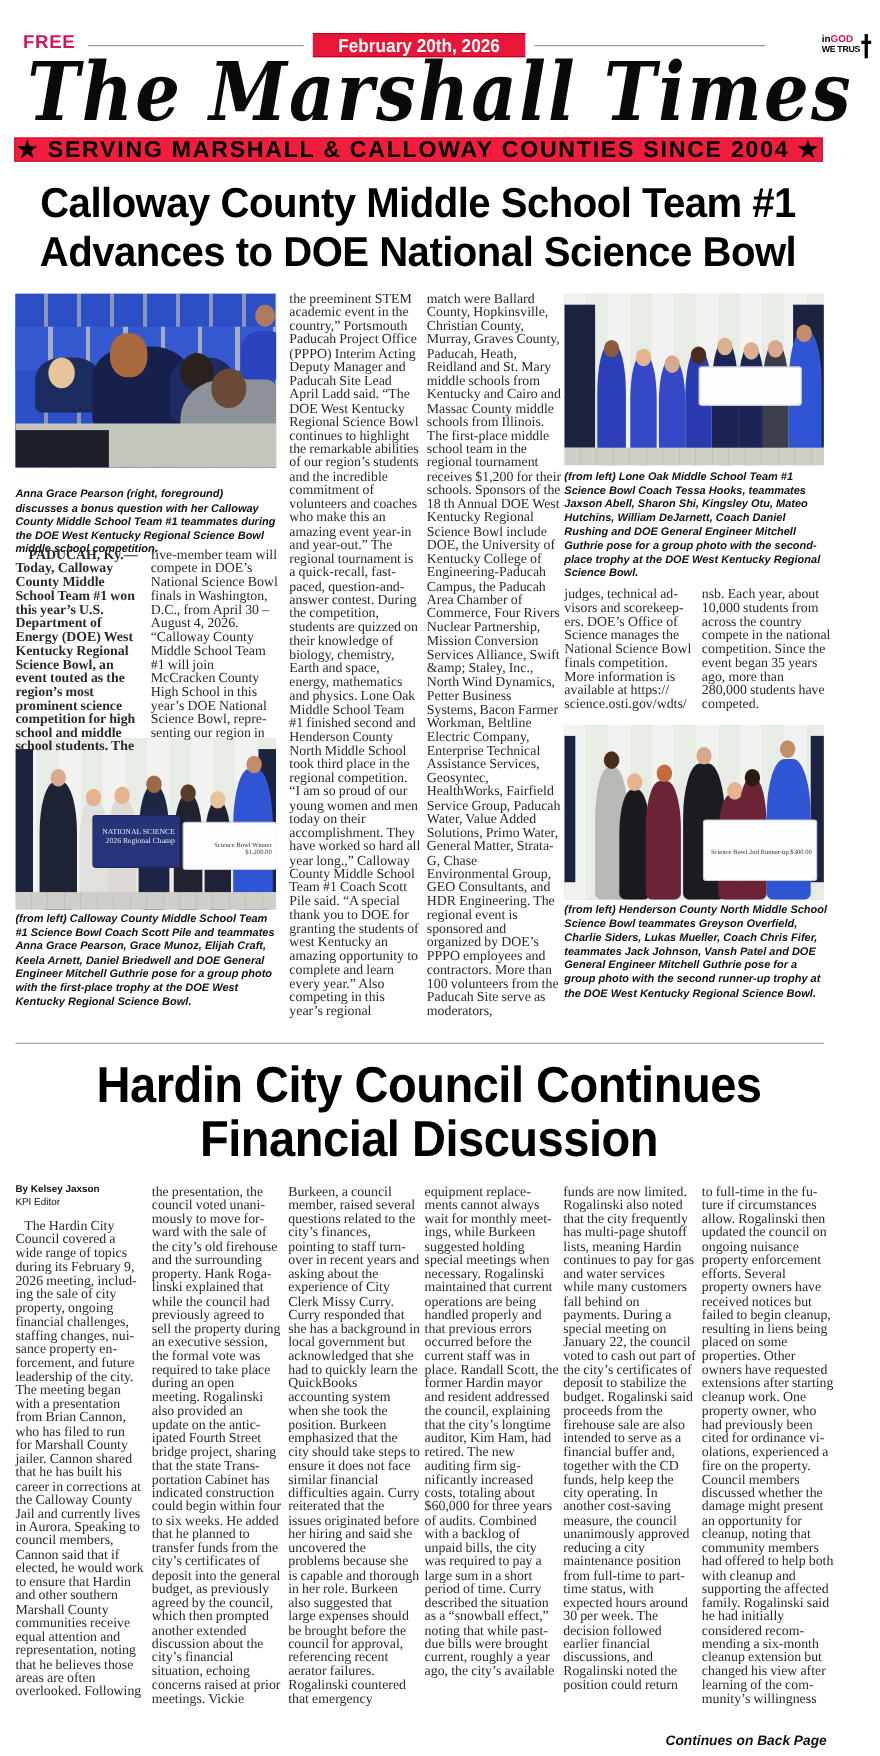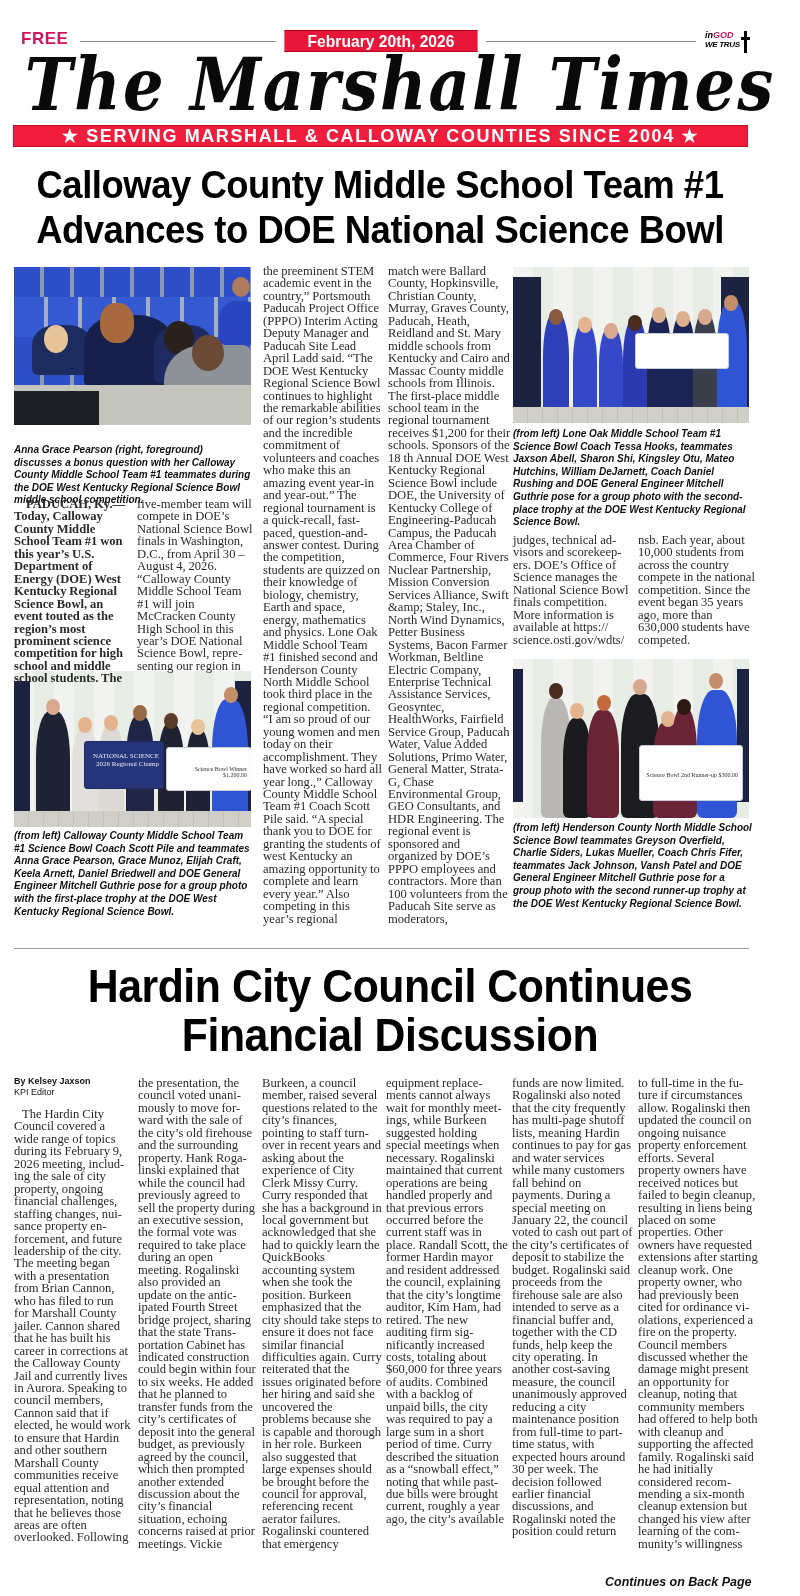--- a/index.html
+++ b/index.html
@@ -6,30 +6,30 @@
   html, body { width: 800px; height: 1596px; background: #ffffff; overflow: hidden; }
   body { position: relative; font-family: "Liberation Serif", serif; color: #1a1a1a; }
 
   
   .top-strip { position: absolute; left: 0; top: 0; width: 800px; height: 40px; margin-top: 17px; }
   .free { position: absolute; left: 21px; top: 12px; font-family: "Liberation Sans", sans-serif; font-weight: bold; font-size: 17px; color: #d4145a; letter-spacing: 0.5px; }
   .rule-line { position: absolute; top: 24px; height: 1px; background: #8a8a8a; }
   .rule-left { left: 80px; width: 196px; }
   .rule-right { left: 486px; width: 210px; }
   .date-box { position: absolute; left: 276px; top: 13px; width: 210px; height: 22px; background: #e8173a; border-top: 1px solid #b3001f; border-bottom: 1px solid #b3001f; color: #fff; font-family: "Liberation Sans", sans-serif; font-weight: bold; font-size: 17px; text-align: center; line-height: 21px; transform: scaleX(0.92); }
-  .trust { position: absolute; left: 705px; top: 14px; width: 48px; height: 22px; font-family: "Liberation Sans", sans-serif; font-weight: bold; line-height: 9px; font-style: italic; }
+  .trust { position: absolute; left: 747px; top: 14px; width: 48px; height: 22px; font-family: "Liberation Sans", sans-serif; font-weight: bold; line-height: 9px; }
   .trust .l1 { font-size: 9px; color: #000; }
   .trust .l1 b { color: #d4145a; }
   .trust .l2 { font-size: 8px; color: #000; letter-spacing: -0.3px; }
   .trust .cross { position: absolute; left: 39px; top: 0px; width: 3px; height: 22px; background: #000; }
   .trust .cross::after { content: ""; position: absolute; left: -3px; top: 6px; width: 9px; height: 3px; background: #000; }
 
   .title { position: absolute; left: 0; top: 42px; width: 800px; text-align: center; font-family: "DejaVu Serif", serif; font-weight: bold; font-style: italic; font-size: 64px; letter-spacing: 2px; color: #0a0a0a; transform: scaleY(1.15); transform-origin: top center; line-height: 74px; }
 
-  .tagline { position: absolute; left: 13px; top: 125px; width: 735px; height: 22px; background: #f01e3c; border: 1px solid #c8102e; color: #ffffff; font-family: "Liberation Sans", sans-serif; font-weight: bold; font-size: 18px; letter-spacing: 1.6px; text-align: center; line-height: 21px; }
+  .tagline { position: absolute; left: 13px; top: 125px; width: 735px; height: 22px; background: #f01e3c; border: 1px solid #c8102e; color: #000000; font-family: "Liberation Sans", sans-serif; font-weight: bold; font-size: 21px; letter-spacing: 1.6px; text-align: center; line-height: 21px; }
 
   
   .headline { position: absolute; left: 0; width: 760px; text-align: center; font-family: "Liberation Sans", sans-serif; font-weight: bold; color: #000; letter-spacing: -0.5px; }
   .h1 { top: 163px; font-size: 38px; line-height: 45px; transform: scaleX(0.96); transform-origin: center; }
   .h2 { top: 962px; font-size: 46px; line-height: 49px; left: 10px; width: 760px; transform: scaleX(0.93); }
 
   
   .photo { position: absolute; overflow: hidden; background: #d9dbe1; }
   .photo .bg-wall { position: absolute; inset: 0; background: repeating-linear-gradient(90deg, #f2f3f0 0 20px, #e7ece4 20px 40px); }
   .photo .person { position: absolute; bottom: 0; border-radius: 40% 40% 6px 6px; }
@@ -177,21 +177,21 @@
     <div>Science Bowl 2nd Runner-up $300.00</div>
   </div>
 </div>
 <div class="caption" style="left:513px;top:822px;width:240px;">(from left) Henderson County North Middle School Science Bowl teammates Greyson Overfield, Charlie Siders, Lukas Mueller, Coach Chris Fifer, teammates Jack Johnson, Vansh Patel and DOE General Engineer Mitchell Guthrie pose for a group photo with the second runner-up trophy at the DOE West Kentucky Regional Science Bowl.</div>
 
 <div class="col" style="left:14px;top:498px;width:116px;text-indent:12px;font-weight:bold;">PADUCAH, Ky.—To­day, Calloway County Middle School Team #1 won this year’s U.S. Department of Energy (DOE) West Kentucky Regional Science Bowl, an event touted as the region’s most prominent science competition for high school and middle school students. The</div>
 <div class="col" style="left:137px;top:498px;width:119px;">five-member team will compete in DOE’s National Science Bowl finals in Washington, D.C., from April 30 – August 4, 2026. “Calloway County Middle School Team #1 will join McCracken County High School in this year’s DOE National Science Bowl, repre­senting our region in</div>
 <div class="col" style="left:263px;top:265px;width:120px;">the preeminent STEM academic event in the country,” Portsmouth Paducah Project Office (PPPO) Interim Acting Deputy Manager and Paducah Site Lead April Ladd said. “The DOE West Kentucky Regional Science Bowl continues to highlight the remarkable abil­ities of our region’s students and the incredible commit­ment of volunteers and coaches who make this an amazing event year-in and year-out.” The regional tourna­ment is a quick-re­call, fast-paced, question-and-answer contest. During the competition, students are quizzed on their knowledge of biolo­gy, chemistry, Earth and space, energy, mathematics and physics. Lone Oak Middle School Team #1 finished second and Henderson County North Middle School took third place in the regional competition. “I am so proud of our young women and men today on their accomplishment. They have worked so hard all year long.,” Cal­loway County Mid­dle School Team #1 Coach Scott Pile said. “A special thank you to DOE for granting the students of west Kentucky an amazing opportunity to com­plete and learn every year.” Also competing in this year’s regional</div>
 <div class="col" style="left:388px;top:265px;width:123px;">match were Ballard County, Hopkinsville, Christian County, Murray, Graves Coun­ty, Paducah, Heath, Reidland and St. Mary middle schools from Kentucky and Cairo and Massac County middle schools from Illinois. The first-place middle school team in the regional tourna­ment receives $1,200 for their schools. Sponsors of the 18 th Annual DOE West Kentucky Regional Science Bowl include DOE, the University of Kentucky College of Engineering-Pa­ducah Campus, the Paducah Area Cham­ber of Commerce, Four Rivers Nuclear Partnership, Mission Conversion Services Alliance, Swift &amp;amp; Staley, Inc., North Wind Dynamics, Pet­ter Business Systems, Bacon Farmer Work­man, Beltline Electric Company, Enterprise Technical Assistance Services, Geosyntec, HealthWorks, Fair­field Service Group, Paducah Water, Value Added Solutions, Primo Water, Gener­al Matter, Strata-G, Chase Environmental Group, GEO Consul­tants, and HDR Engi­neering. The regional event is sponsored and organized by DOE’s PPPO employees and contractors. More than 100 volunteers from the Paducah Site serve as moderators,</div>
 <div class="col" style="left:513px;top:534px;width:118px;">judges, technical ad­visors and scorekeep­ers. DOE’s Office of Science manages the National Science Bowl finals competition. More information is available at https:// science.osti.gov/wdts/</div>
-<div class="col" style="left:638px;top:534px;width:118px;">nsb. Each year, about 10,000 students from across the country compete in the nation­al competition. Since the event began 35 years ago, more than 630,000 students have competed.</div>
+<div class="col" style="left:638px;top:534px;width:118px;">nsb. Each year, about 10,000 students from across the country compete in the nation­al competition. Since the event began 35 years ago, more than 280,000 students have competed.</div>
 
 <div class="divider"></div>
 
 <div class="headline h2">
   <div>Hardin City Council Continues</div>
   <div>Financial Discussion</div>
 </div>
 
 <div class="byline">
   <div class="name">By Kelsey Jaxson</div>

